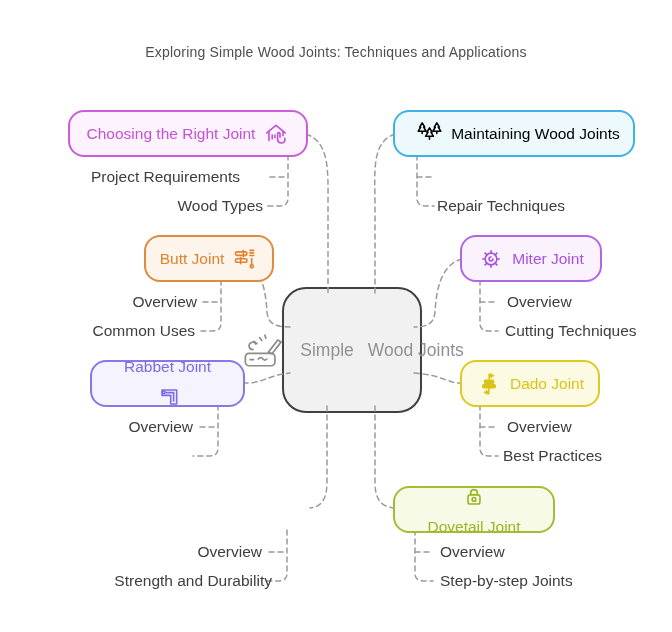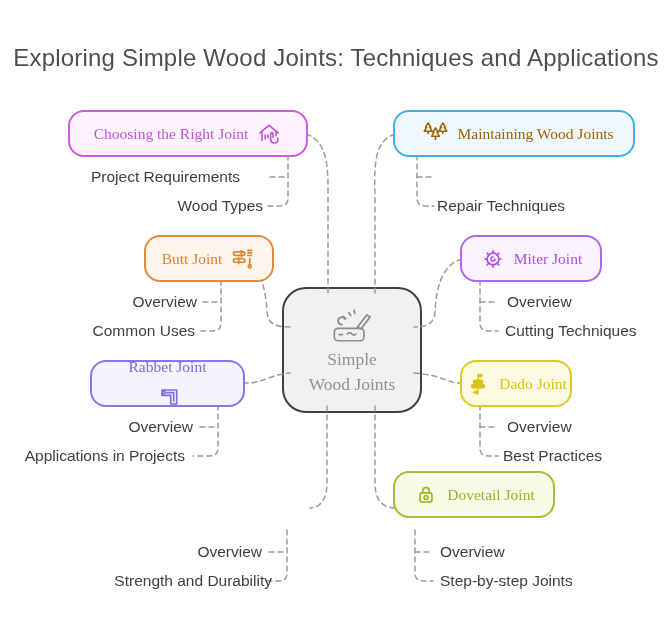--- a/index.html
+++ b/index.html
@@ -1,37 +1,37 @@
 <!DOCTYPE html>
 <html><head>
 <meta charset="utf-8">
 <style>
   html,body{margin:0;padding:0;background:#ffffff;}
   .canvas{position:relative;width:672px;height:632px;background:#ffffff;overflow:hidden;
           font-family:"Liberation Sans", sans-serif;}
   .title{position:absolute;top:44px;left:0;width:672px;text-align:center;
-         font-size:24px;color:#4f4f4f;letter-spacing:.2px;}
+         font-size:14px;color:#4f4f4f;letter-spacing:.2px;}
   .wires{position:absolute;top:0;left:0;pointer-events:none;}
   .wires path{fill:none;stroke:#9b9b9b;stroke-width:1.5;stroke-dasharray:5 4;stroke-linecap:round;}
   .node{position:absolute;box-sizing:border-box;display:flex;align-items:center;justify-content:center;
         gap:8px;border:2px solid;border-radius:16px;height:47px;font-size:15.5px;white-space:nowrap;
-        cursor:pointer;font-family:Liberation Serif, serif;}
+        cursor:pointer;}
   .node .icon{flex:0 0 auto;display:block;}
   .center{left:282px;top:287px;width:140px;height:126px;border-radius:24px;
           background:#f1f1f2;border-color:#404040;color:#8f9196;
-          flex-direction:column;gap:2px;justify-content:center;}
+          flex-direction:row;gap:14px;justify-content:center;}
   .cline{font-size:17.5px;line-height:23px;color:#8f9196;}
   .n-choosing {left:68px; top:110px;width:240px;color:#c352d6;border-color:#c95ed8;background:#fcf3fe;}
-  .n-maintaining{left:393px;top:110px;width:242px;color:#a16207;border-color:#3fb2e4;background:#eef9fd;padding-left:8px;}
+  .n-maintaining{left:393px;top:110px;width:242px;color:#000000;border-color:#3fb2e4;background:#eef9fd;padding-left:8px;}
   .n-butt    {left:112px;top:235px;width:130px;color:#e0832f;border-color:#e08a3e;background:#fdf4eb;margin-left:32px;}
   .n-miter   {left:460px;top:235px;width:142px;color:#a851e0;border-color:#b167e2;background:#faf2fd;text-align:right;}
   .n-rabbet  {left:90px; top:360px;width:155px;color:#7d6ae6;border-color:#8878e6;background:#f5f3fe;flex-direction:column;}
-  .n-dado    {left:460px;top:360px;width:112px;color:#d9c416;border-color:#ddcb24;background:#fcfae3;}
+  .n-dado    {left:460px;top:360px;width:140px;color:#d9c416;border-color:#ddcb24;background:#fcfae3;}
   .n-lap     {left:175px;top:485px;width:133px;color:#36c489;border-color:#48c993;background:#edfbf4;}
-  .n-dovetail{left:393px;top:471px;width:162px;color:#97b723;border-color:#a2bf33;background:#f6fae6;}
+  .n-dovetail{left:393px;top:486px;width:162px;color:#97b723;border-color:#a2bf33;background:#f6fae6;flex-direction:column;}
   .sub{position:absolute;font-size:15.5px;line-height:20px;color:#3e3e3e;white-space:nowrap;cursor:pointer;}
 </style>
 </head>
 <body>
 
 <div class="canvas">
 
   <div class="title">Exploring Simple Wood Joints: Techniques and Applications</div>
 
   <div class="node center">
@@ -173,21 +173,20 @@
 
   <div class="sub" style="top:196px;left:437px">Repair Techniques</div>
 
   <div class="sub" style="top:292px;right:475px">Overview</div>
   <div class="sub" style="top:321px;right:477px">Common Uses</div>
 
   <div class="sub" style="top:292px;left:507px">Overview</div>
   <div class="sub" style="top:321px;left:505px">Cutting Techniques</div>
 
   <div class="sub" style="top:417px;right:479px">Overview</div>
-  <div class="sub" style="top:446px;right:487px">Applications in Projects</div>
 
   <div class="sub" style="top:417px;left:507px">Overview</div>
   <div class="sub" style="top:446px;left:503px">Best Practices</div>
 
   <div class="sub" style="top:542px;right:410px">Overview</div>
   <div class="sub" style="top:571px;right:400px">Strength and Durability</div>
 
   <div class="sub" style="top:542px;left:440px">Overview</div>
   <div class="sub" style="top:571px;left:440px">Step-by-step Joints</div>
 

